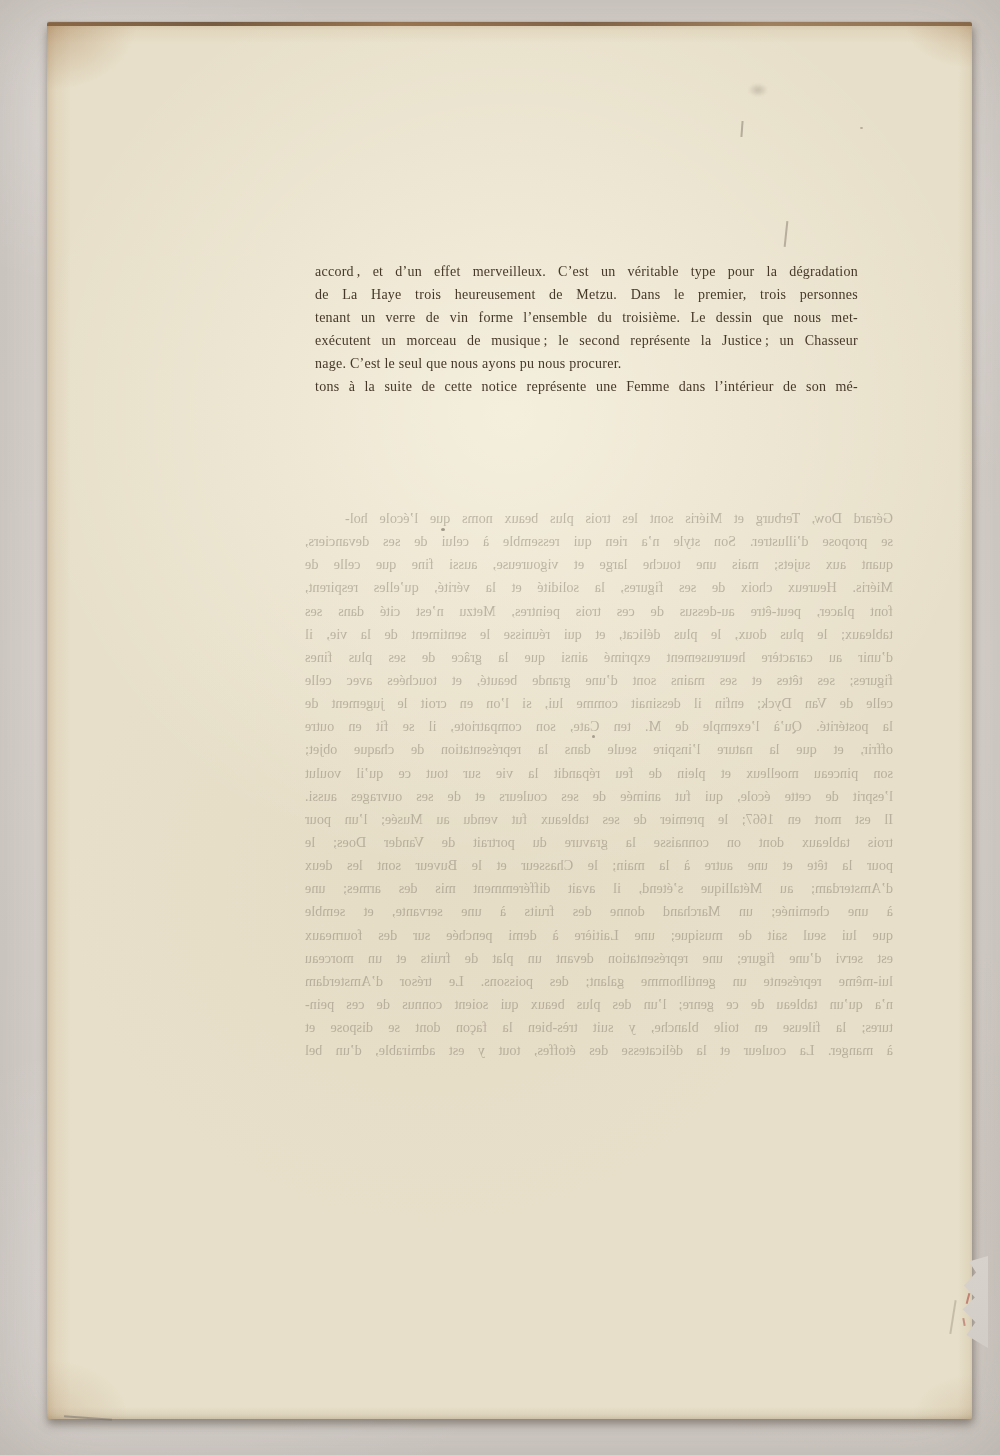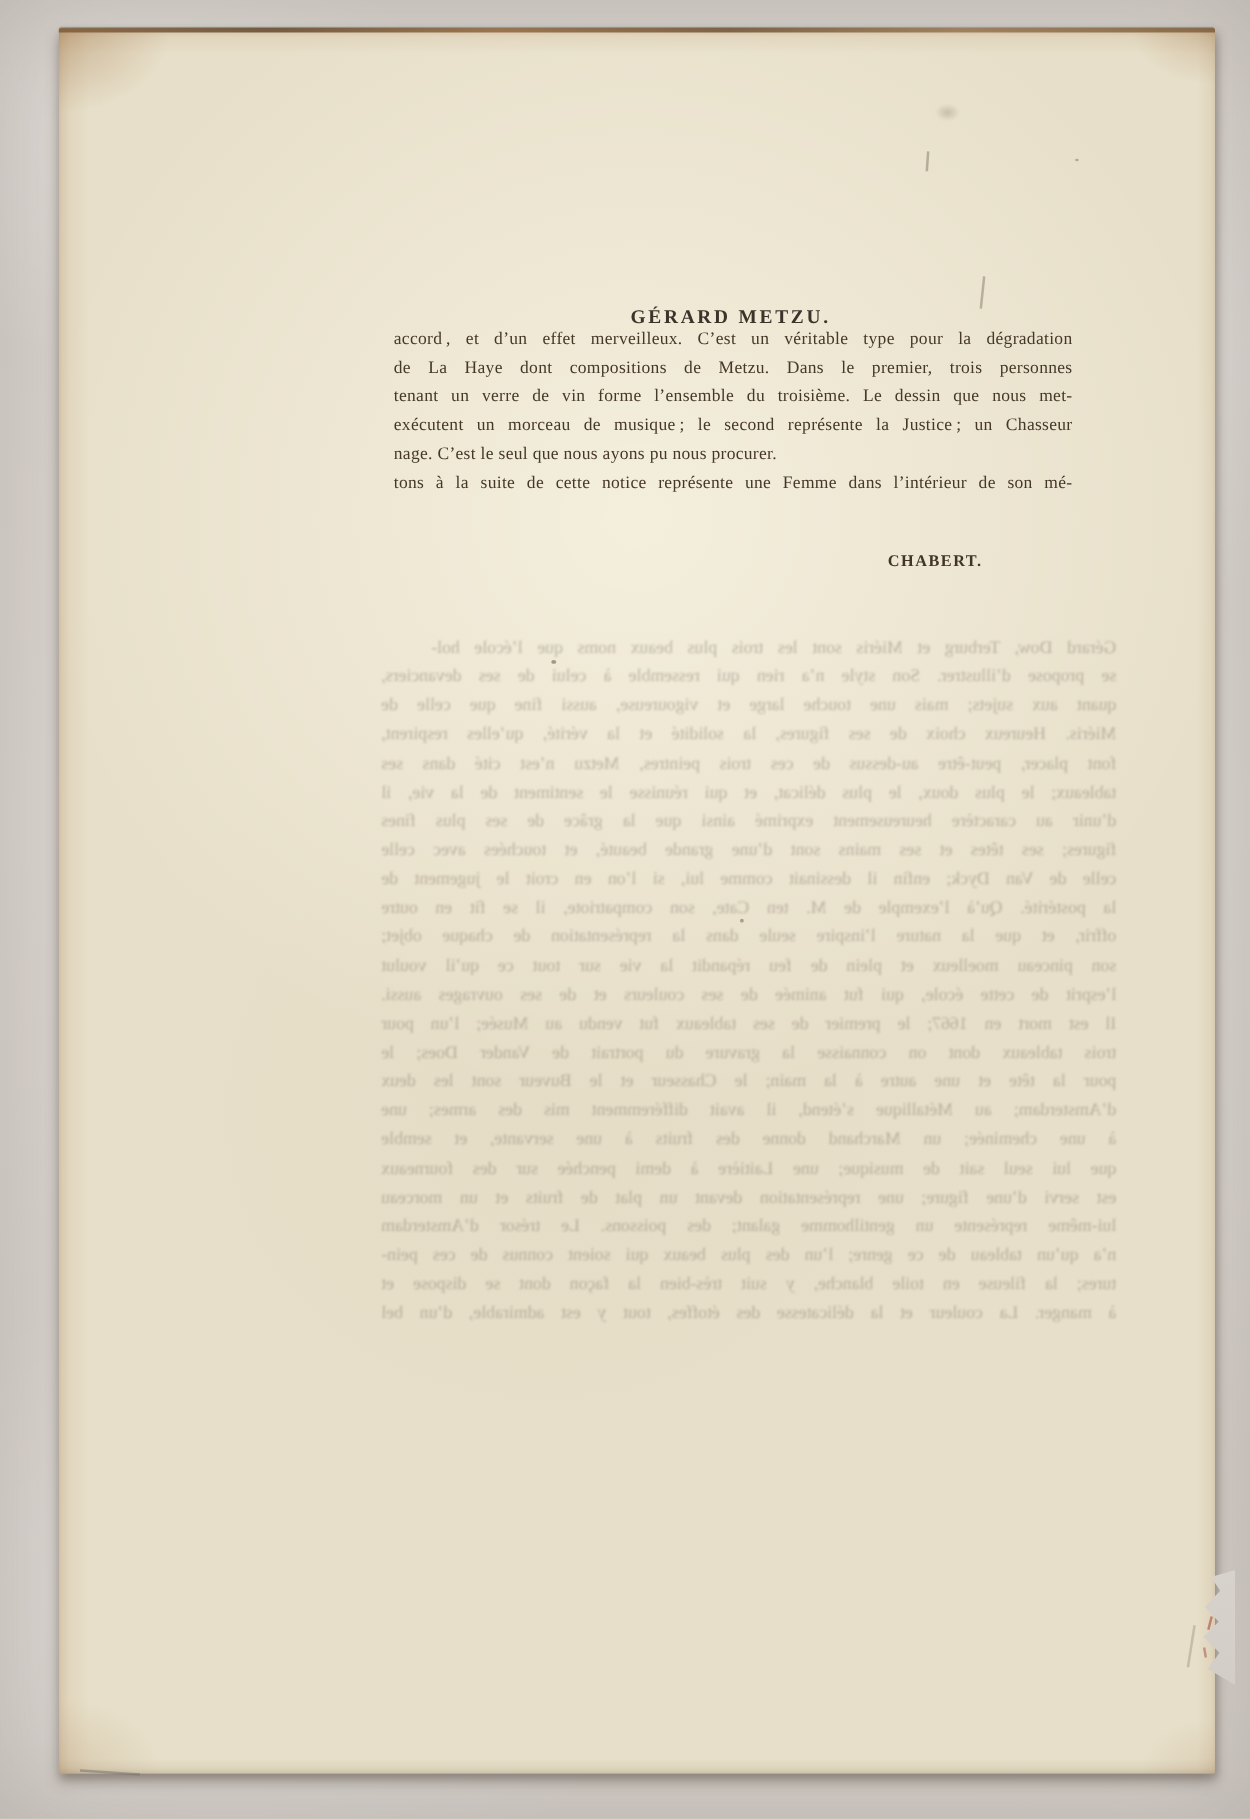--- a/index.html
+++ b/index.html
@@ -240,32 +240,30 @@
 </style>
 </head>
 <body>
 
 <div class="photo">
   <div class="backing"></div>
 
   <div class="page">
     <div class="top-edge"></div>
 
-    <div class="title">GÉRARD METZU.</div>
 
     <div class="paragraph">
       <div class="line">accord , et d’un effet merveilleux. C’est un véritable type pour la dégradation</div>
-      <div class="line">de La Haye dont compositions de Metzu. Dans le premier, trois personnes</div>
+      <div class="line">de La Haye trois heureusement de Metzu. Dans le premier, trois personnes</div>
       <div class="line">tenant un verre de vin forme l’ensemble du troisième. Le dessin que nous met-</div>
       <div class="line">exécutent un morceau de musique ; le second représente la Justice ; un Chasseur</div>
       <div class="line line-last">nage. C’est le seul que nous ayons pu nous procurer.</div>
       <div class="line">tons à la suite de cette notice représente une Femme dans l’intérieur de son mé-</div>
     </div>
 
-    <div class="signature">CHABERT.</div>
 
     <div class="ghost">
       <div class="gline g-indent">Gérard Dow, Terburg et Miéris sont les trois plus beaux noms que l’école hol-</div>
       <div class="gline">se propose d’illustrer. Son style n’a rien qui ressemble à celui de ses devanciers,</div>
       <div class="gline">quant aux sujets; mais une touche large et vigoureuse, aussi fine que celle de</div>
       <div class="gline">Miéris. Heureux choix de ses figures, la solidité et la vérité, qu’elles respirent,</div>
       <div class="gline">font placer, peut-être au-dessus de ces trois peintres, Metzu n’est cité dans ses</div>
       <div class="gline">tableaux; le plus doux, le plus délicat, et qui réunisse le sentiment de la vie, il</div>
       <div class="gline">d’unir au caractère heureusement exprimé ainsi que la grâce de ses plus fines</div>
       <div class="gline">figures; ses têtes et ses mains sont d’une grande beauté, et touchées avec celle</div>

